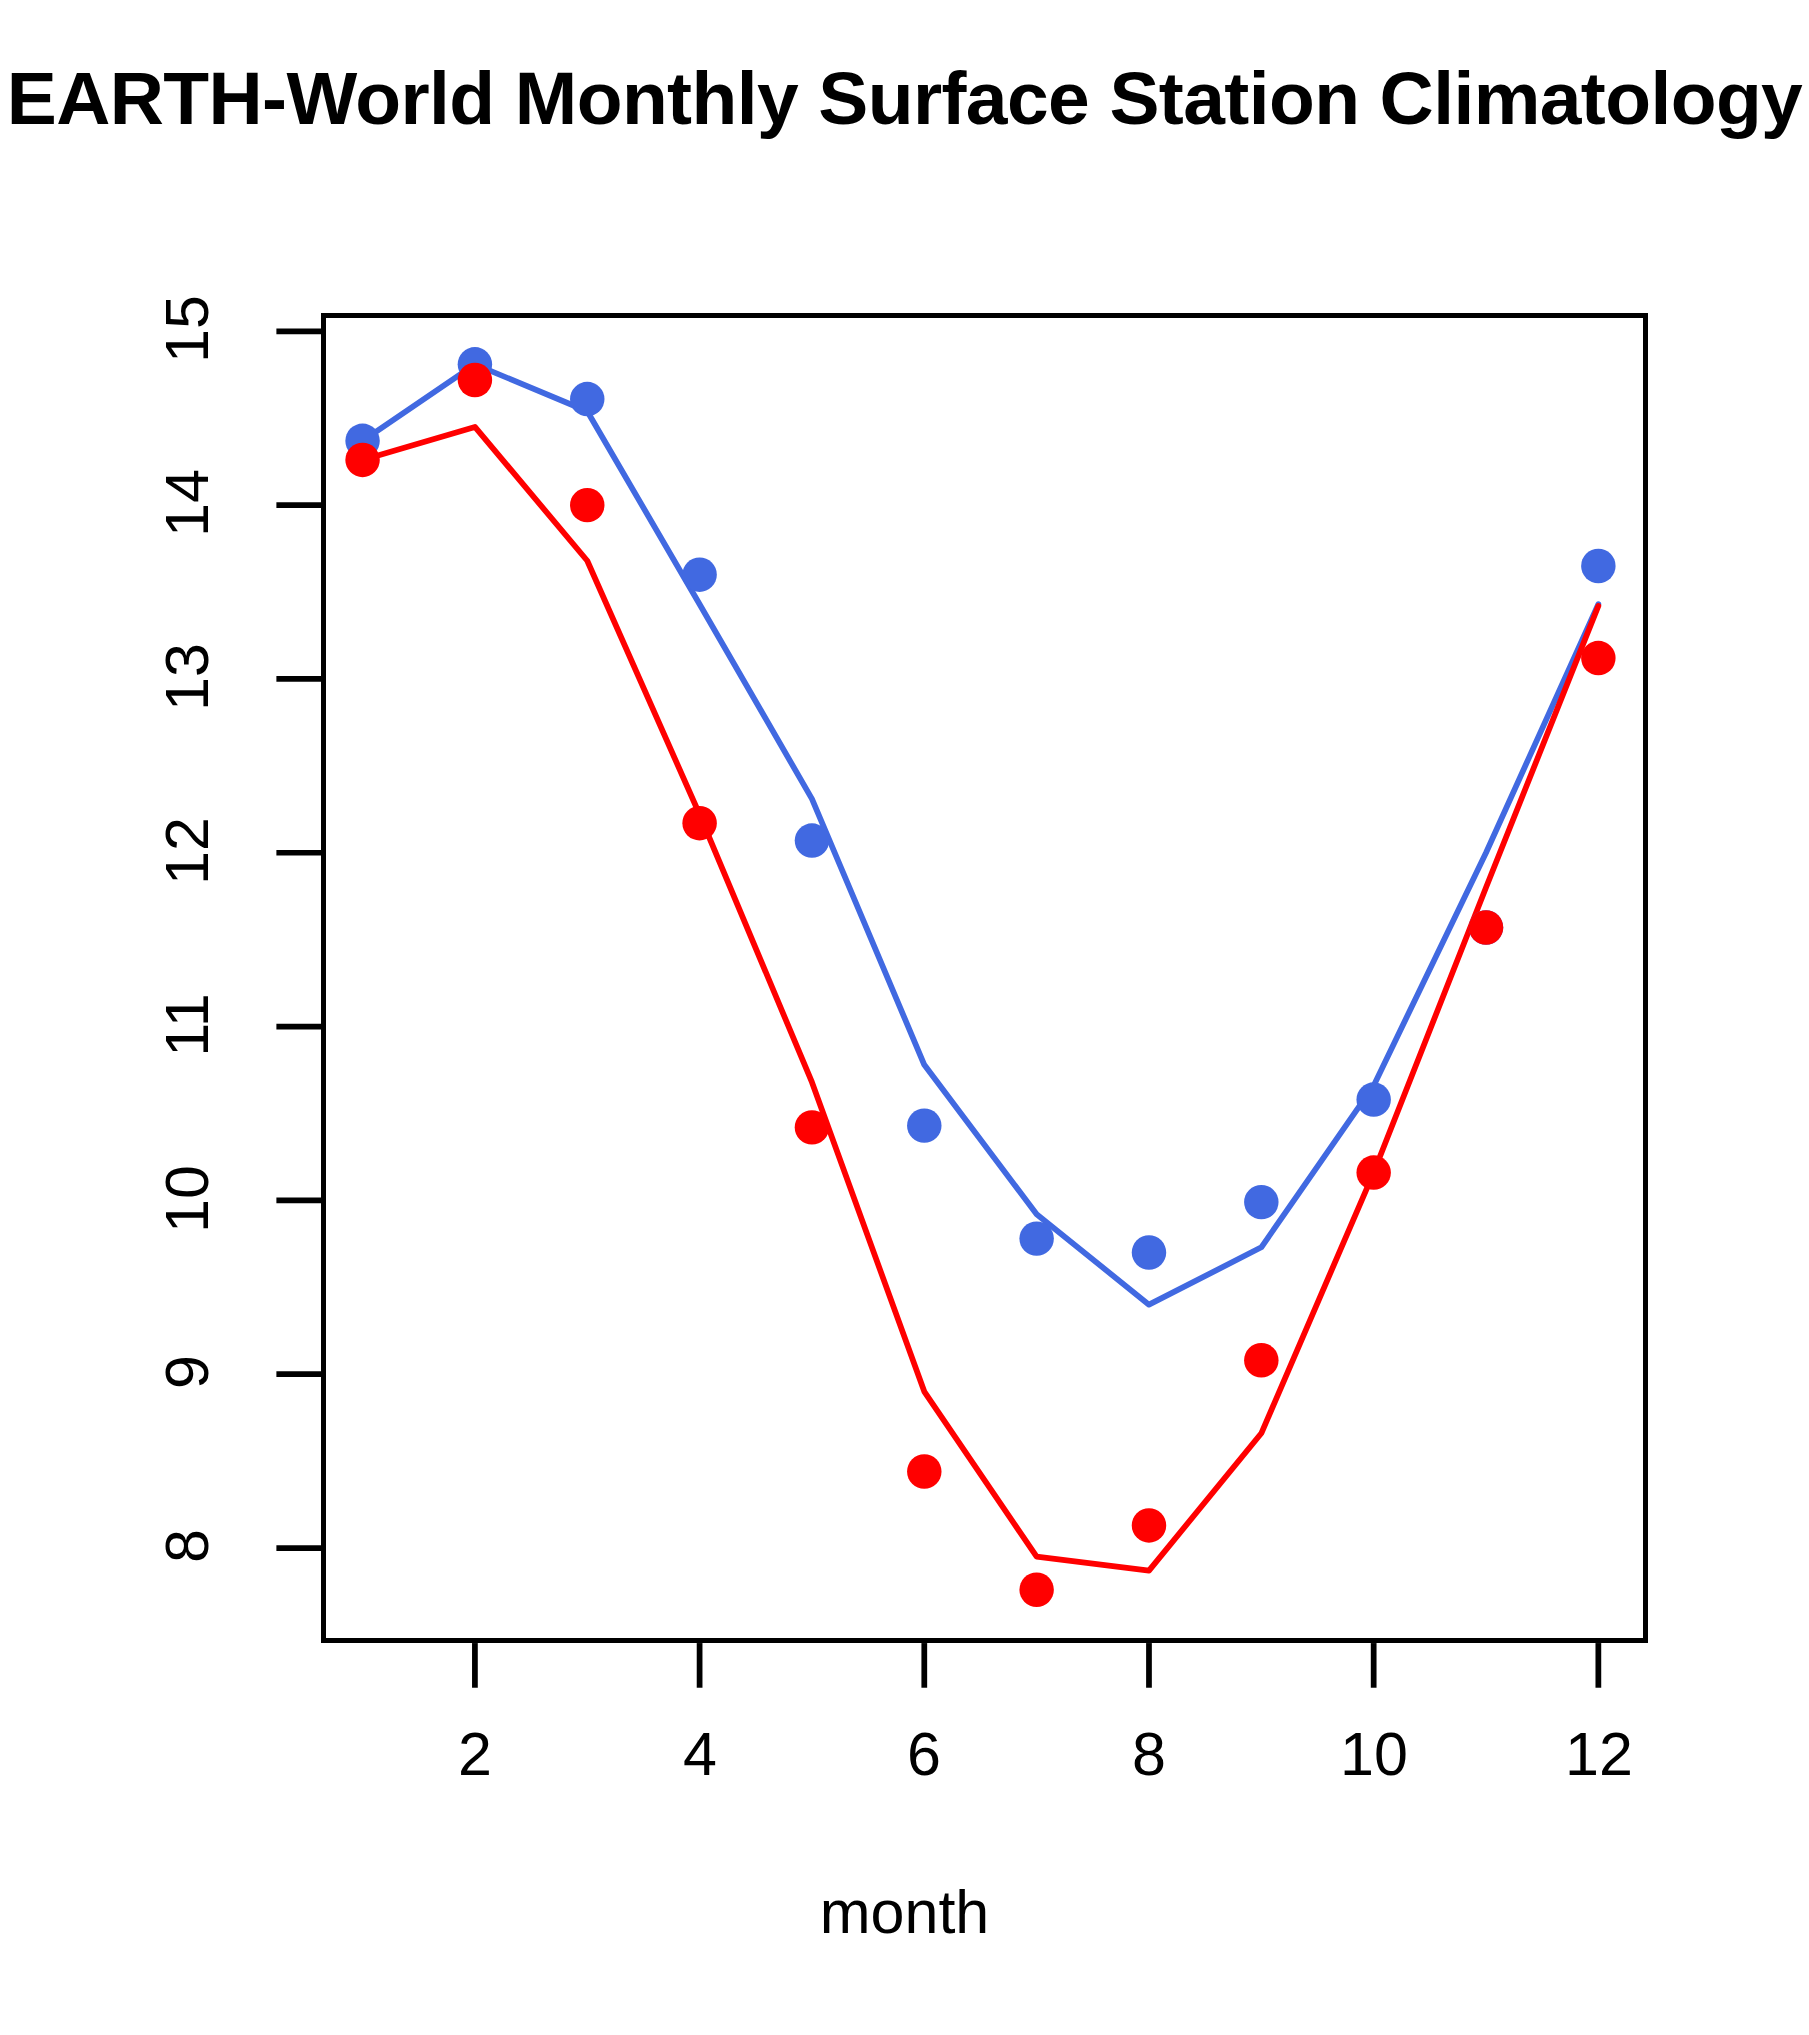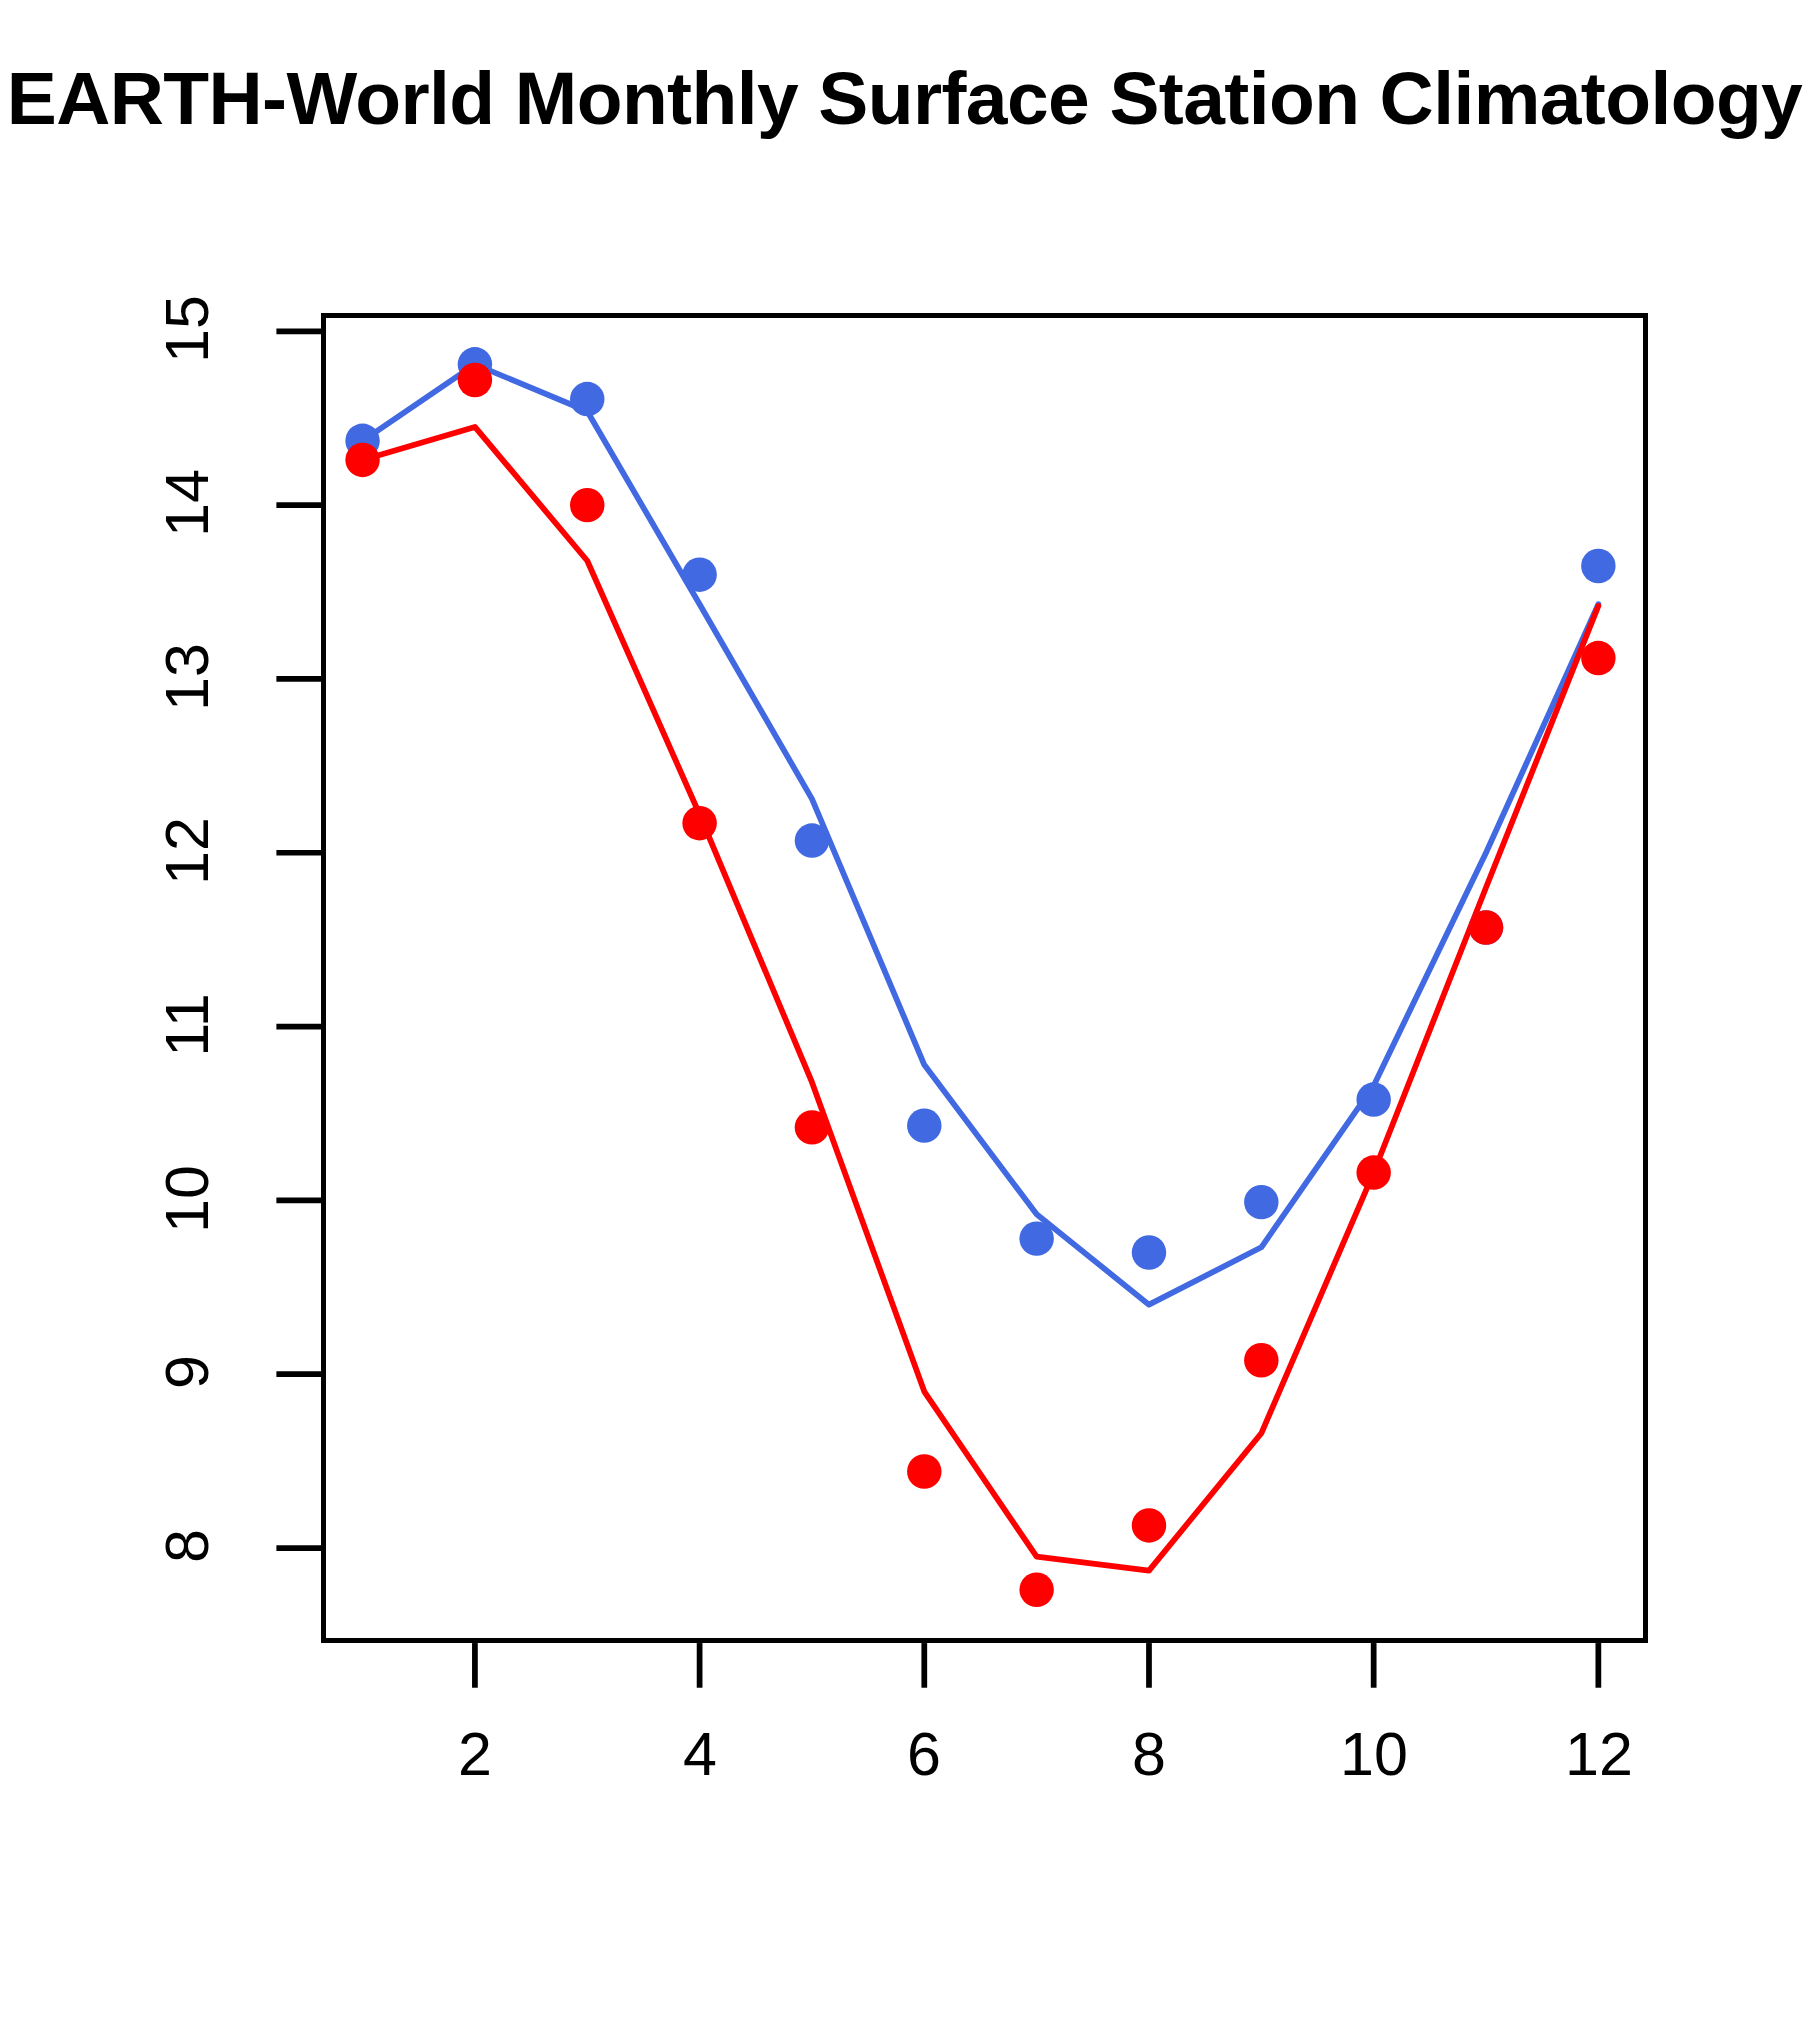--- a/index.html
+++ b/index.html
@@ -135,15 +135,16 @@
     </div>
   <div id="x-tick-labels">
       <div class="xtick-label" style="width: 166px; left: 392px; top: 1719px;">2</div>
       <div class="xtick-label" style="width: 166px; left: 617px; top: 1719px;">4</div>
       <div class="xtick-label" style="width: 166px; left: 841px; top: 1719px;">6</div>
       <div class="xtick-label" style="width: 166px; left: 1066px; top: 1719px;">8</div>
       <div class="xtick-label" style="width: 166px; left: 1291px; top: 1719px;">10</div>
       <div class="xtick-label" style="width: 166px; left: 1516px; top: 1719px;">12</div>
     </div>
 
+  <div id="xaxis-title">month</div>
 
 </div>
 
 
 </body></html>

